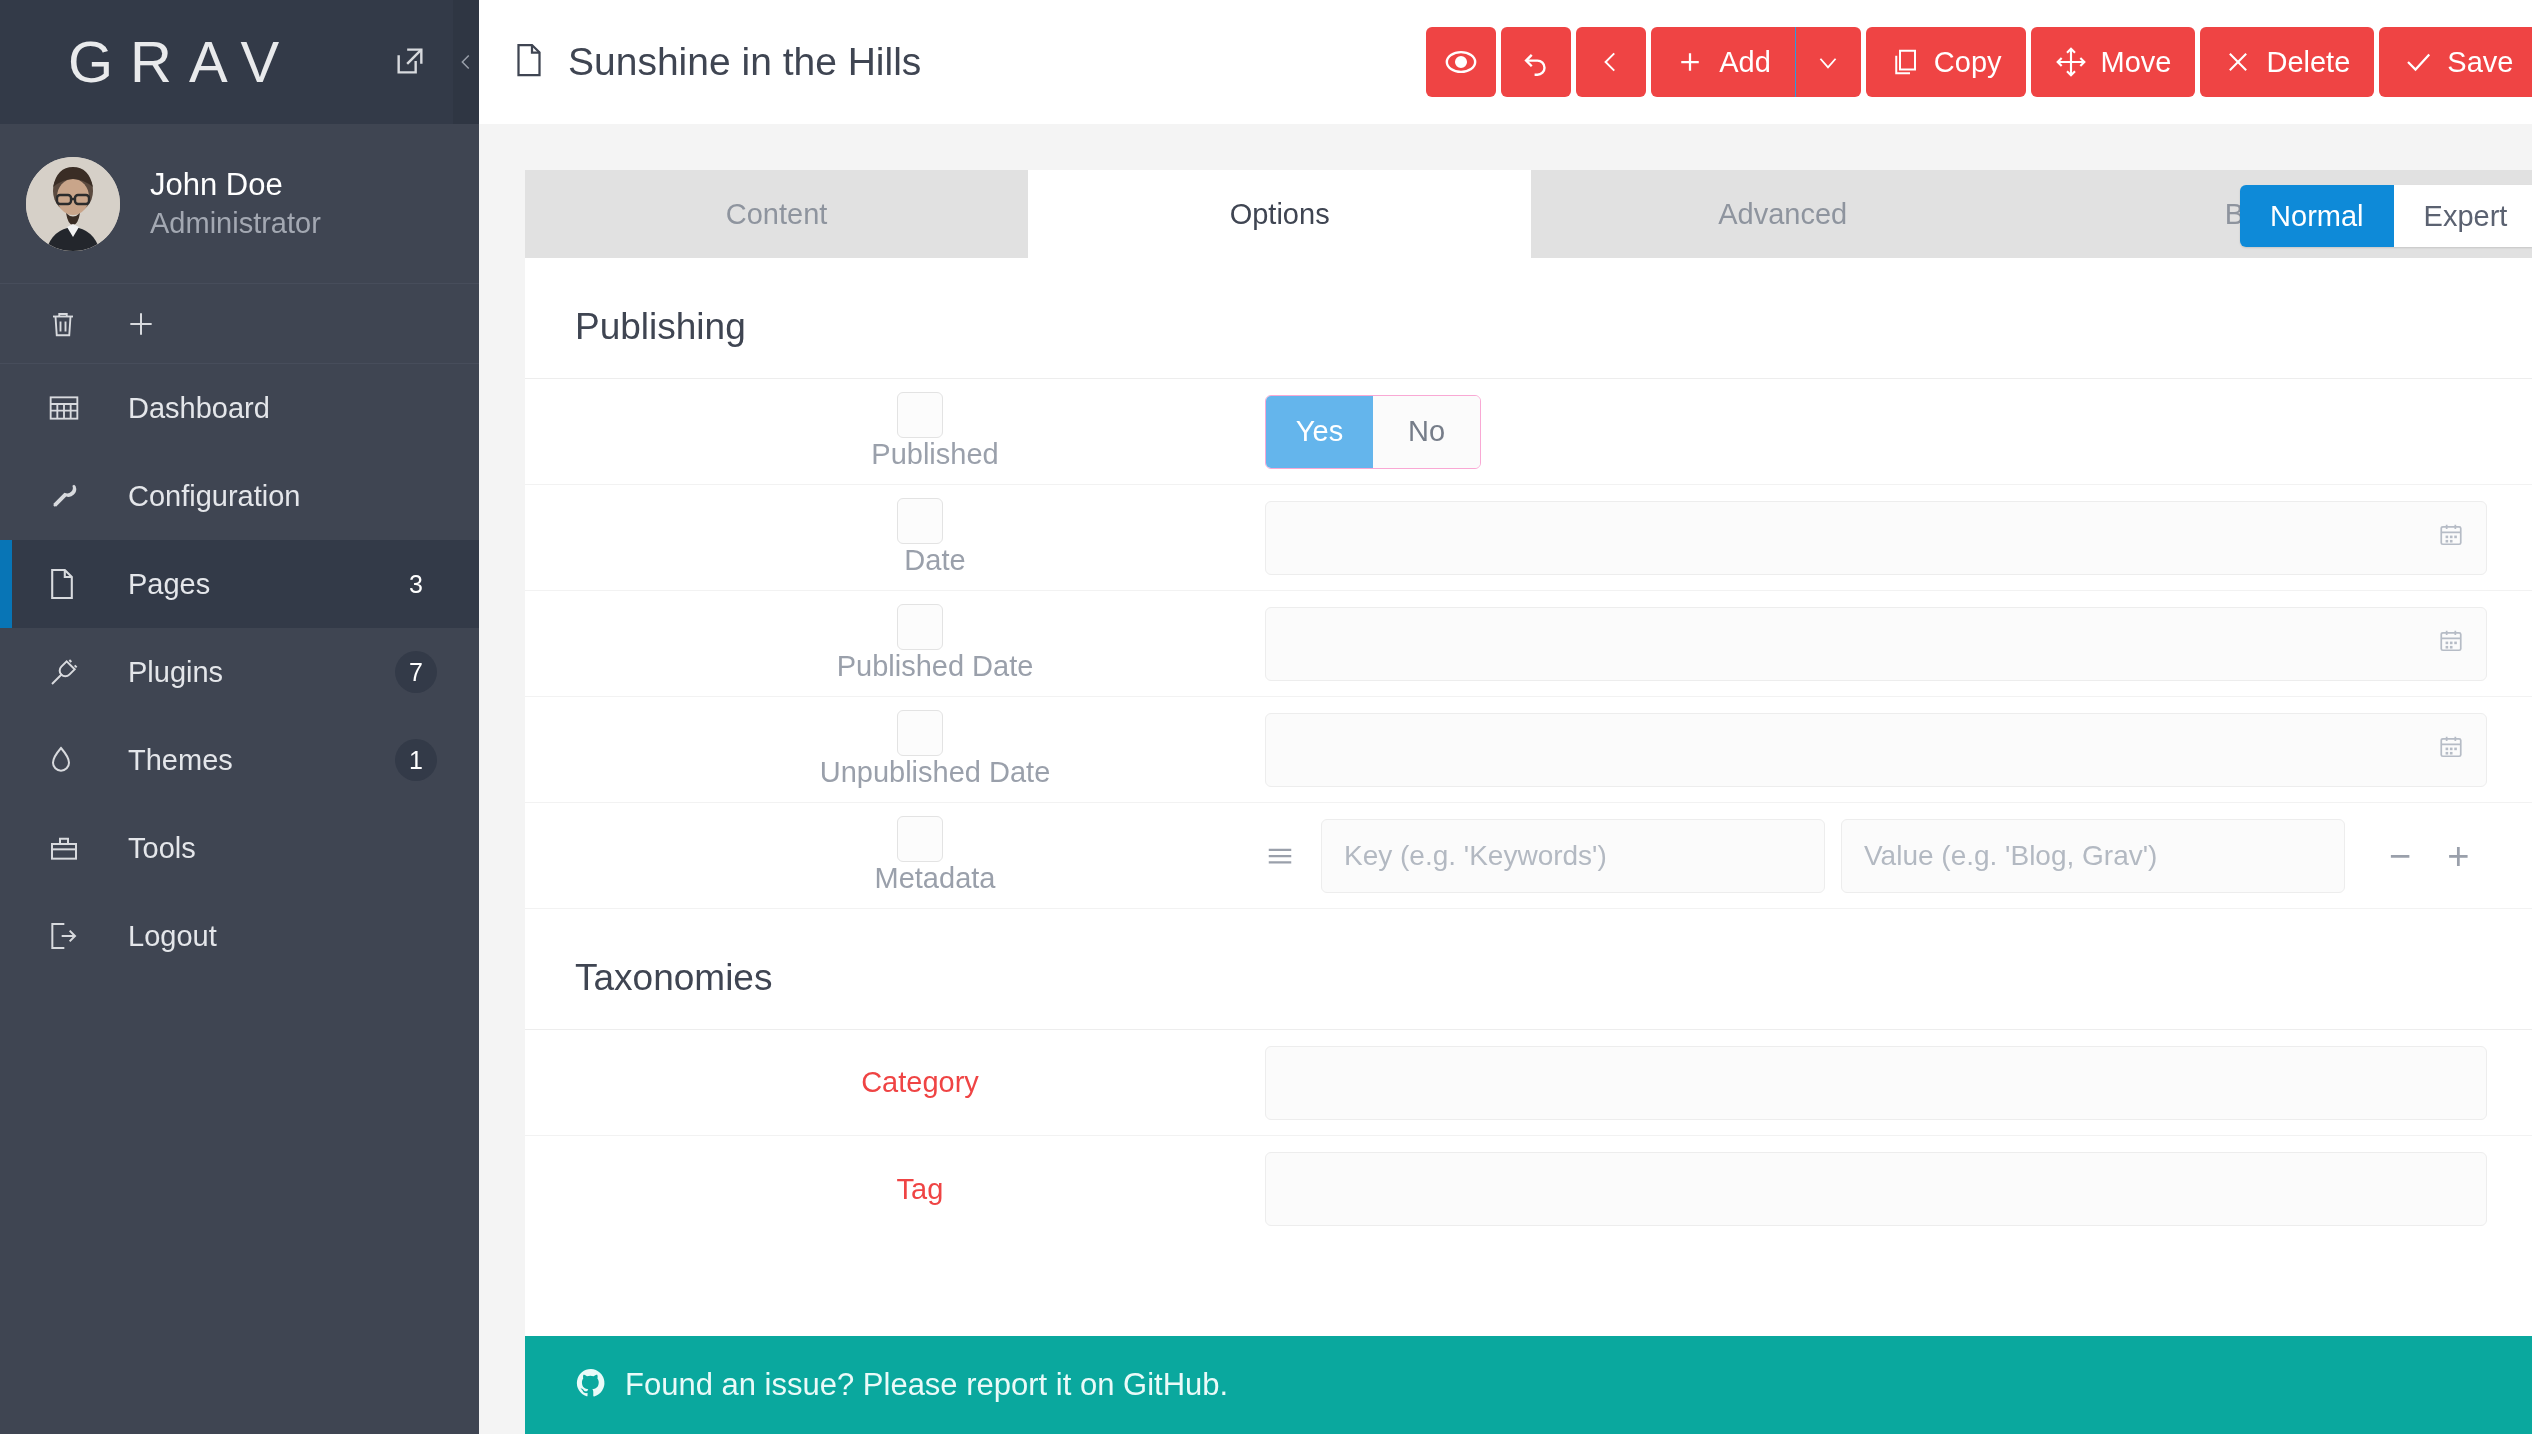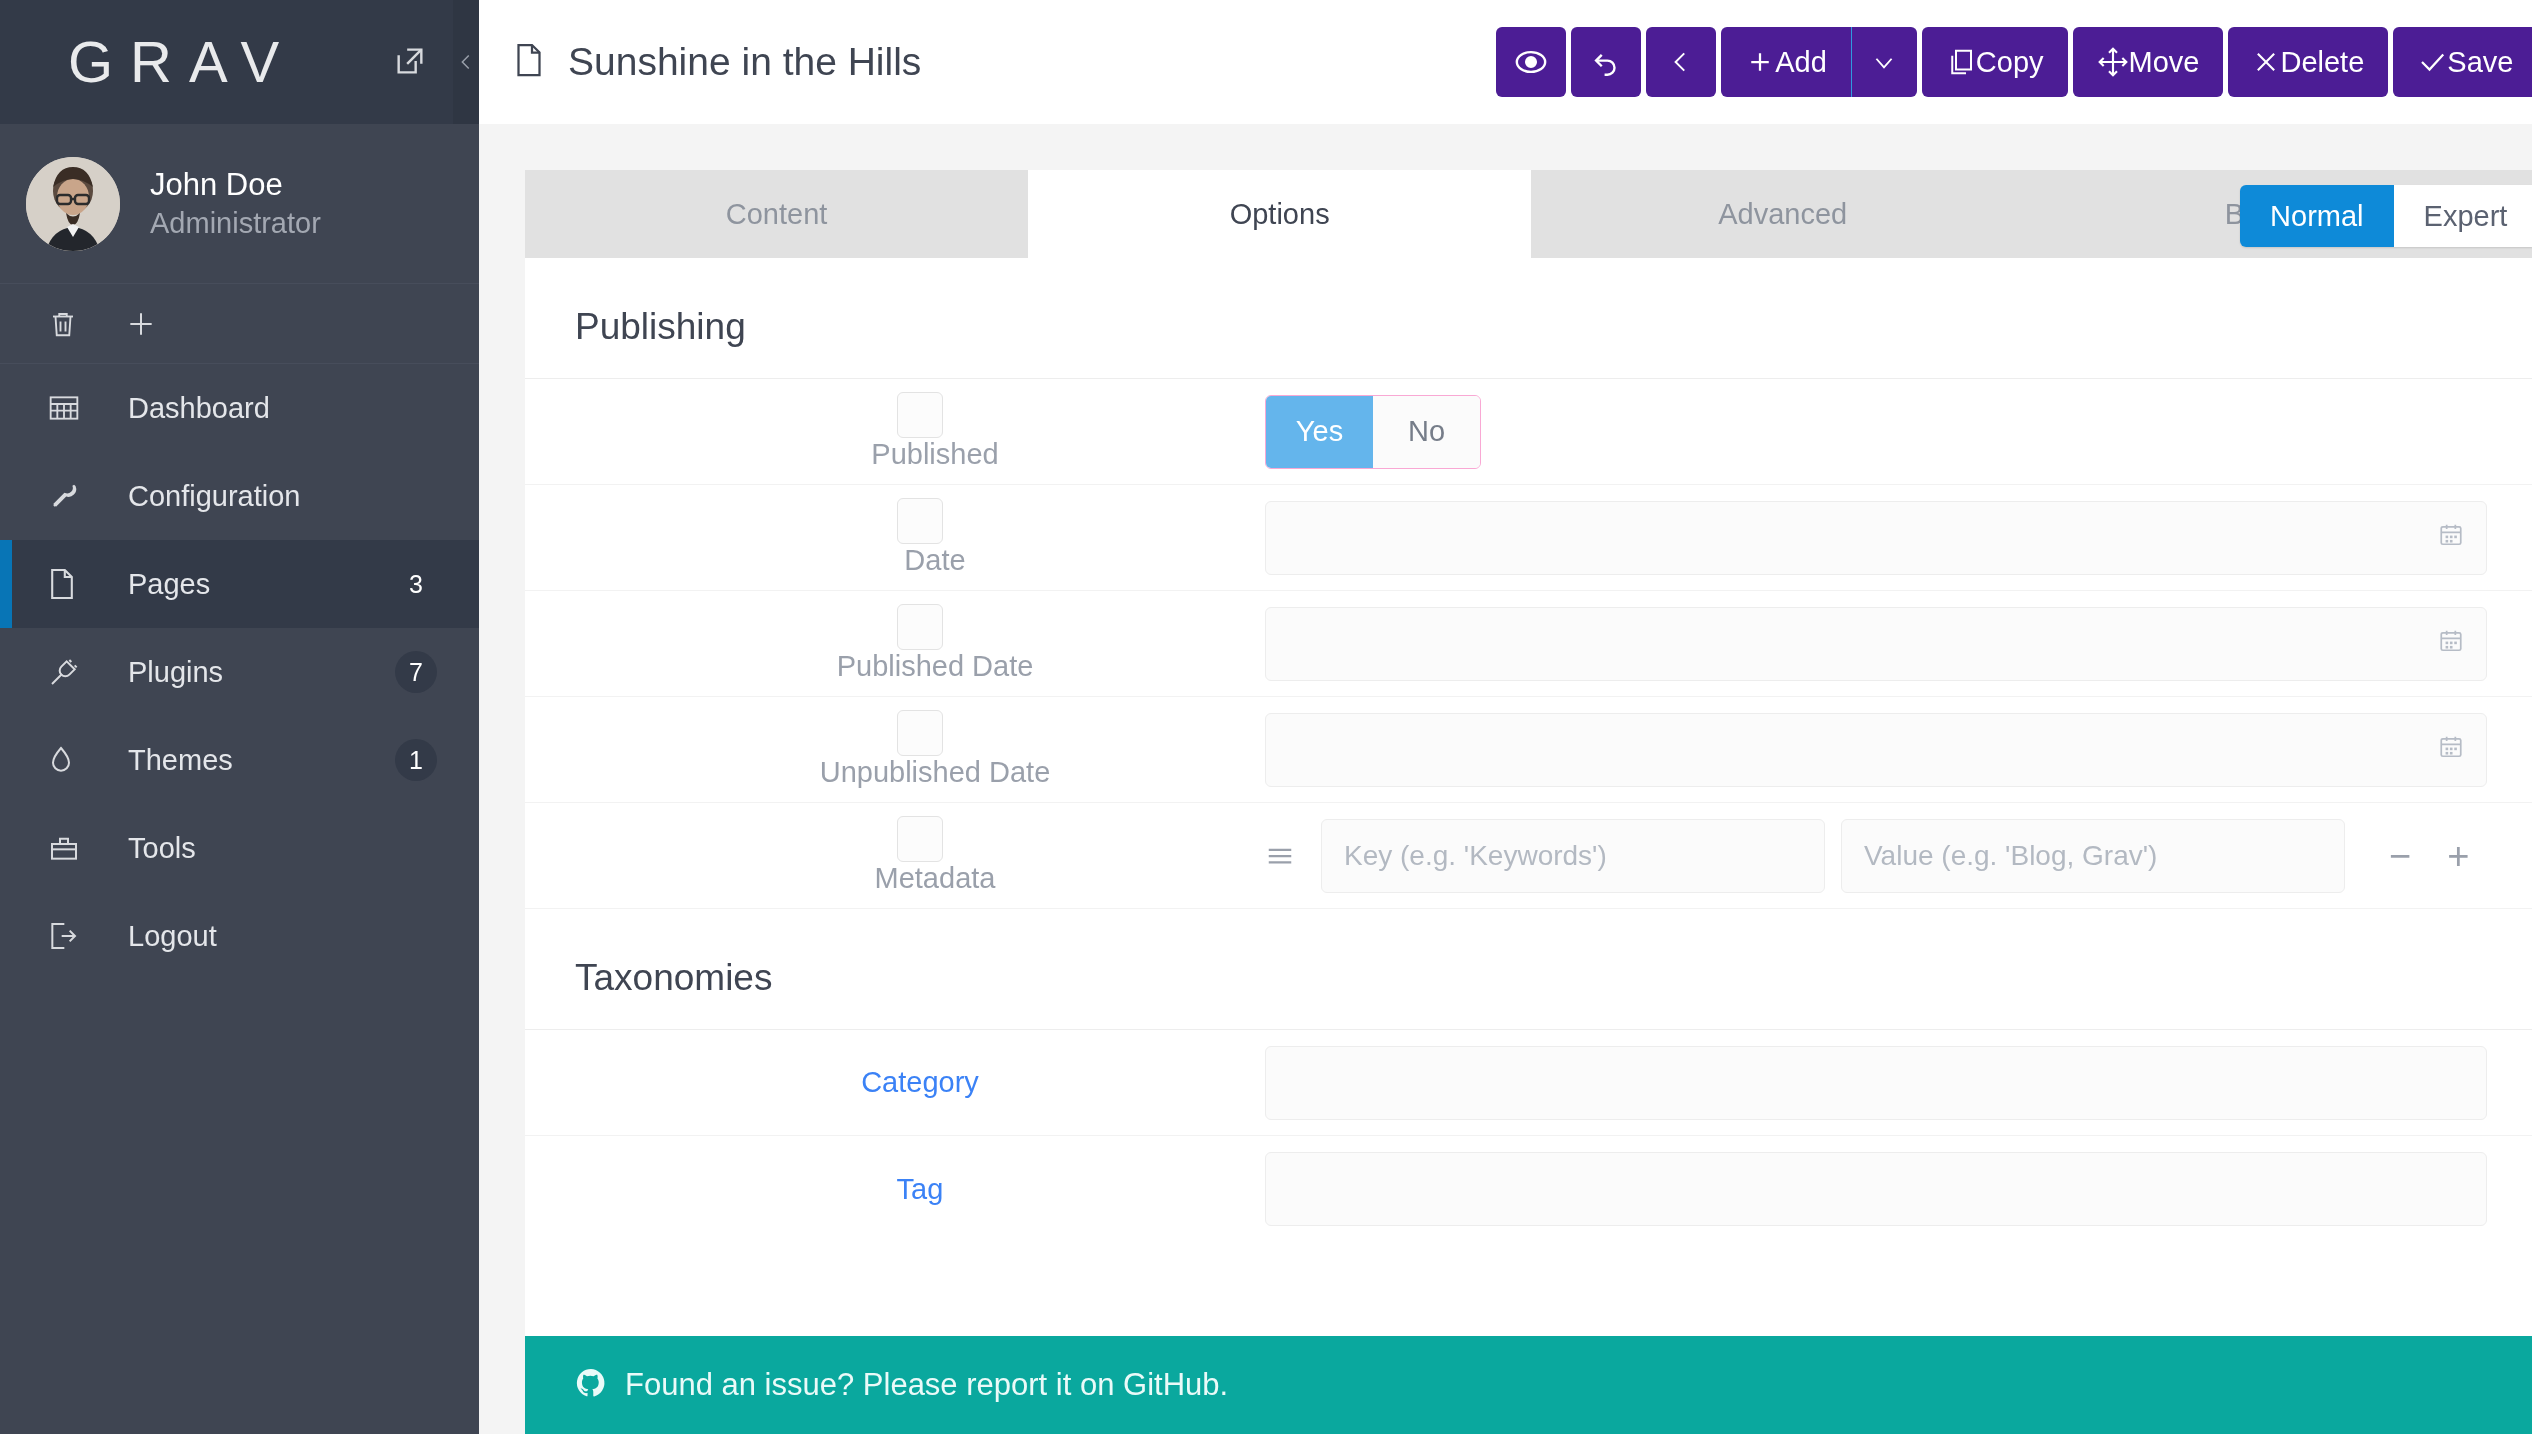--- a/index.html
+++ b/index.html
@@ -95,24 +95,24 @@
     align-items: center; padding: 0 30px 0 35px;
     flex-shrink: 0;
   }
   .page-title-wrap { display: flex; align-items: center; gap: 24px; }
   .page-title {
     font-size: 39px; color: #3f4552; font-weight: 400;
     white-space: nowrap;
   }
   .toolbar { margin-left: auto; display: flex; align-items: center; gap: 5px; }
   .tb-btn {
-    background: #4c1d95; color: #fff; border: none;
+    background: #ef4444; color: #fff; border: none;
     height: 70px; border-radius: 6px; cursor: pointer;
     display: flex; align-items: center; justify-content: center;
-    font-size: 29px; font-family: "Liberation Sans", sans-serif;
+    gap: 14px; font-size: 29px; font-family: "Liberation Sans", sans-serif;
     padding: 0 24px;
   }
   .tb-btn.icon-only { width: 70px; padding: 0; }
   .tb-group { display: flex; gap: 0; }
   .tb-group .tb-btn:first-child { border-radius: 6px 0 0 6px; }
   .tb-group .tb-btn:last-child {
     border-radius: 0 6px 6px 0; width: 66px; padding: 0;
     border-left: 1px solid #2f9ade;
   }
 
@@ -156,21 +156,21 @@
   .frow:last-child { border-bottom: none; }
   .frow-label-wrap { display: flex; align-items: center; width: 690px; flex-shrink: 0; flex-direction: column; }
   .cbox {
     width: 46px; height: 46px; border: 1px solid #e3e3e3;
     border-radius: 6px; background: #fcfcfc; flex-shrink: 0;
     cursor: pointer;
   }
   .frow-label {
     font-size: 29px; color: #9aa0ab; margin-left: 30px; font-weight: 400;
   }
-  .frow-label.dark { color: #3b82f6; margin-left: 0; }
+  .frow-label.dark { color: #ef4444; margin-left: 0; }
   .frow-field { flex: 1; display: flex; align-items: center; }
 
   .yesno { display: flex; border-radius: 6px; overflow: hidden; border: 1px solid #f9a8d4; align-items: center; }
   .yn-btn {
     width: 107px; height: 72px; display: flex; align-items: center;
     justify-content: center; font-size: 29px; cursor: pointer;
     background: #fbfbfb; color: #767d89;
   }
   .yn-btn.on { background: #64b5ec; color: #fff; }
 

